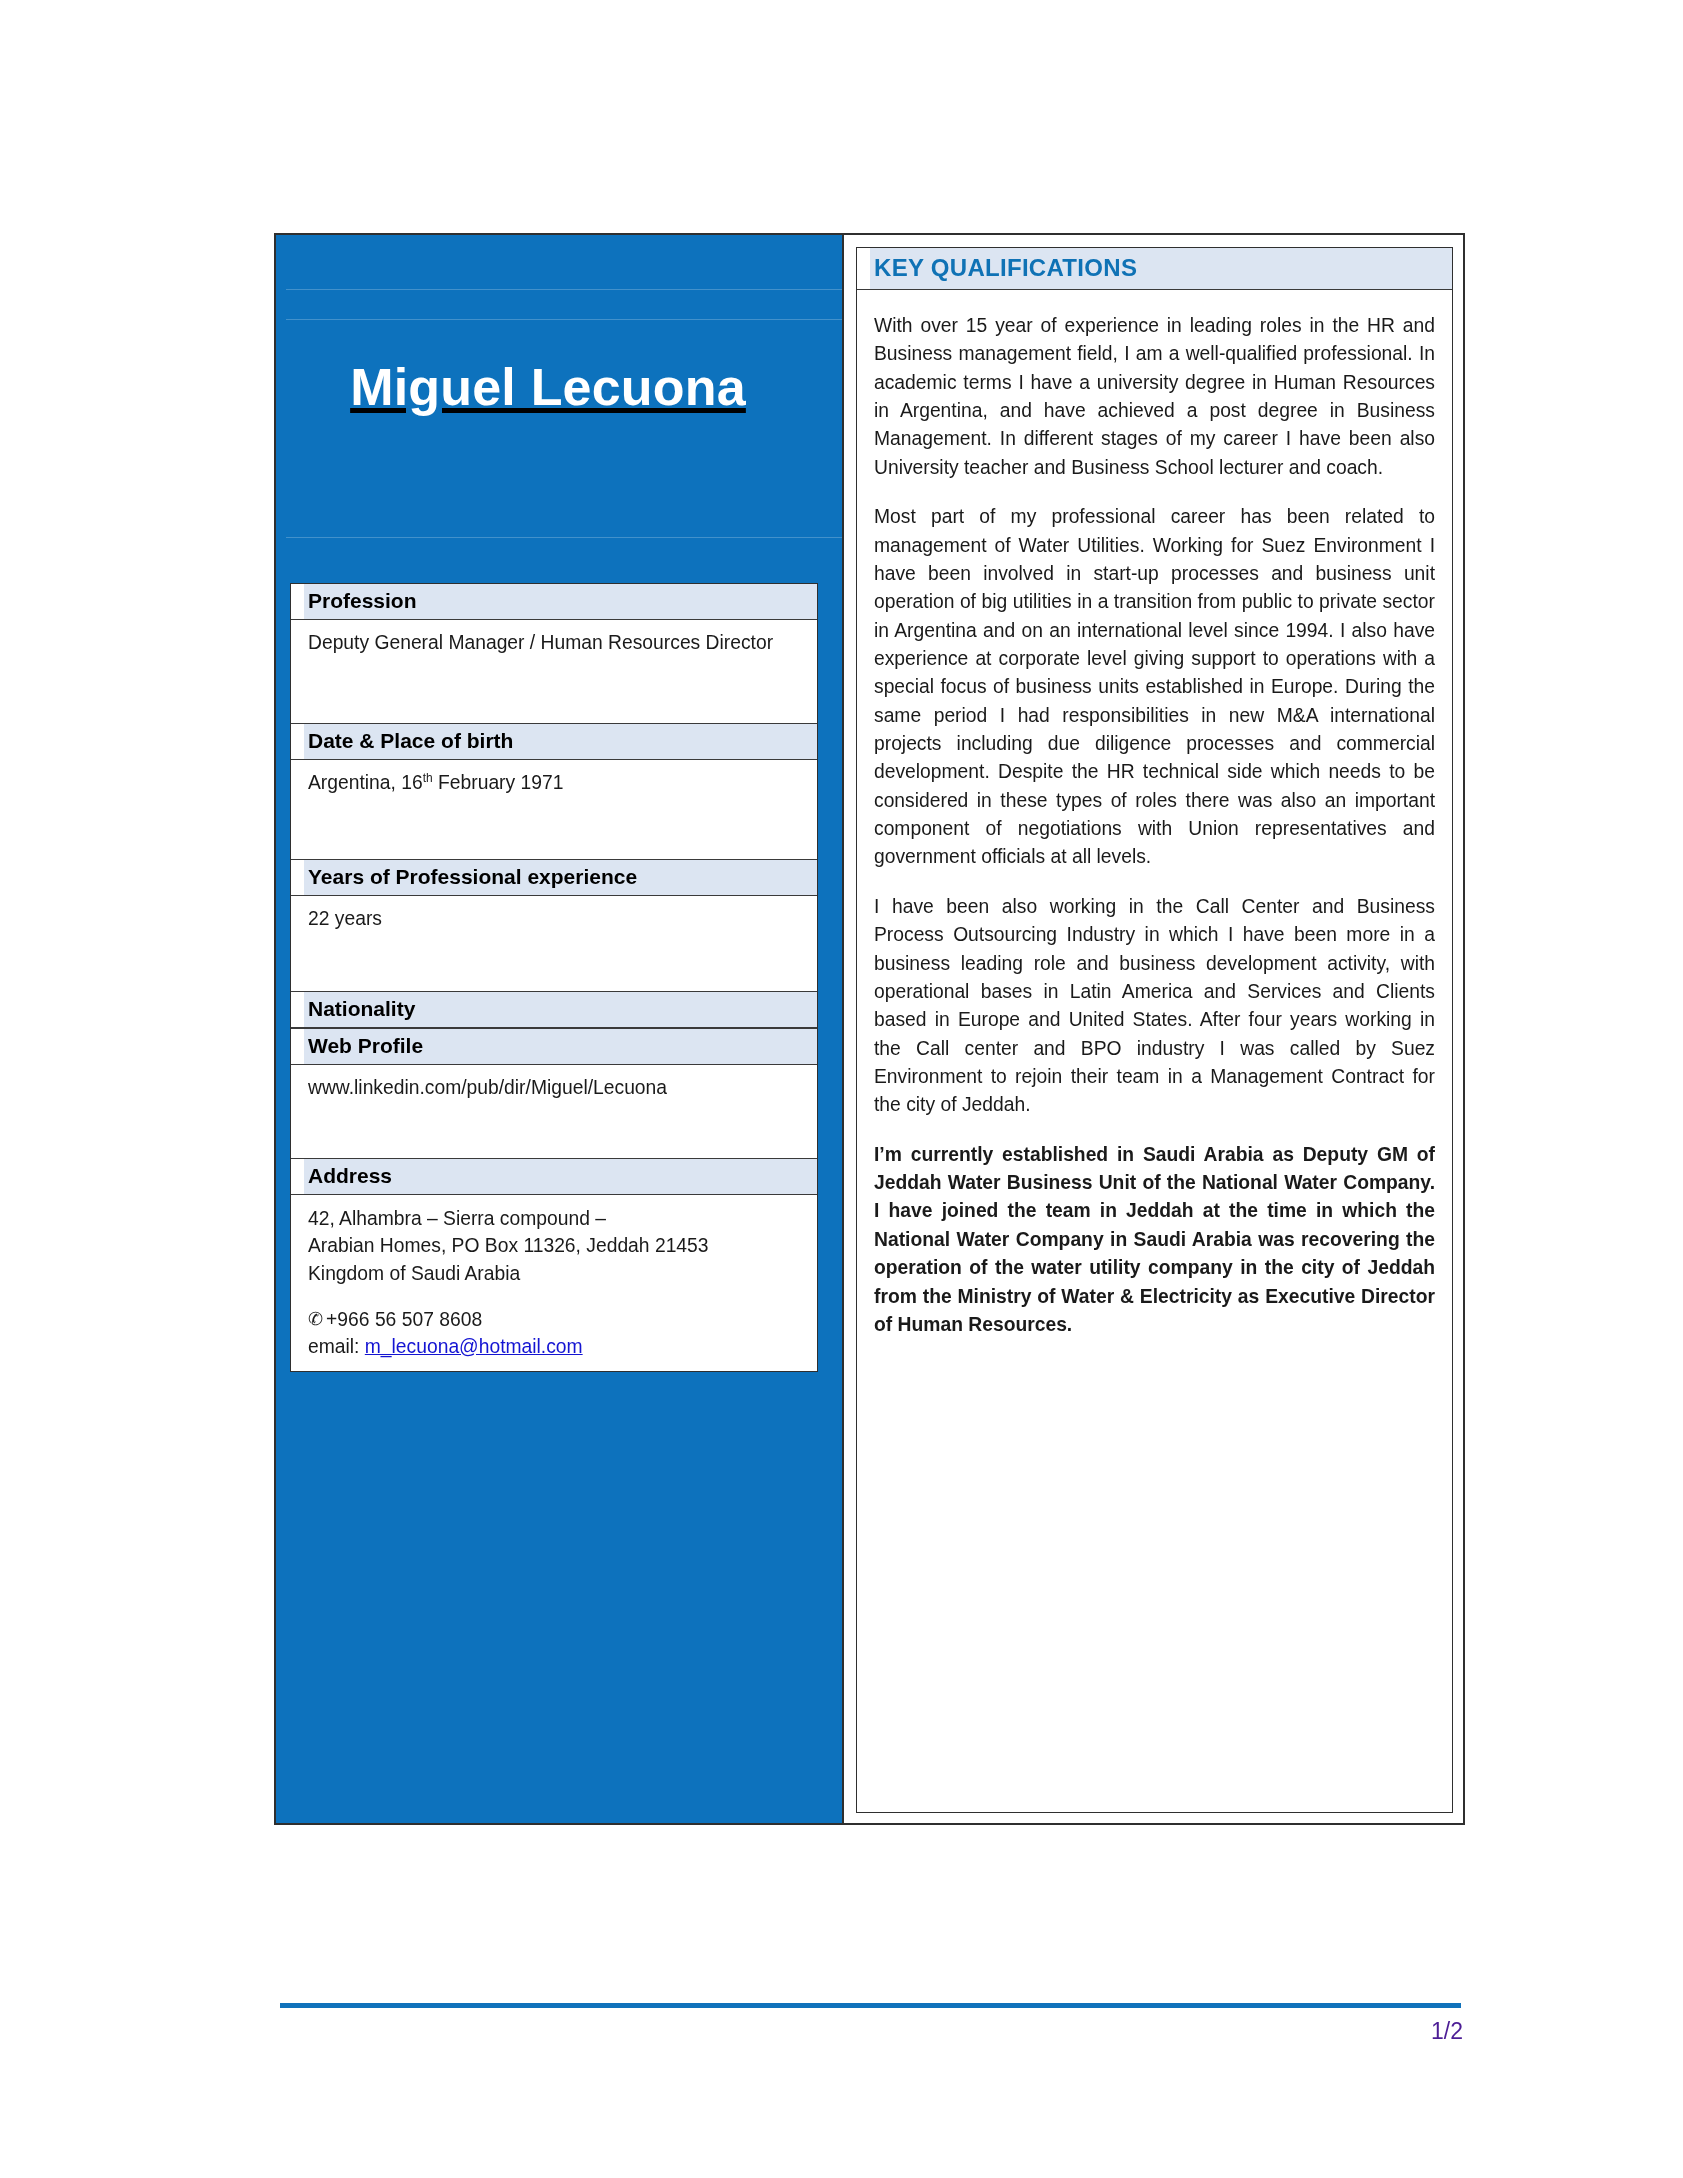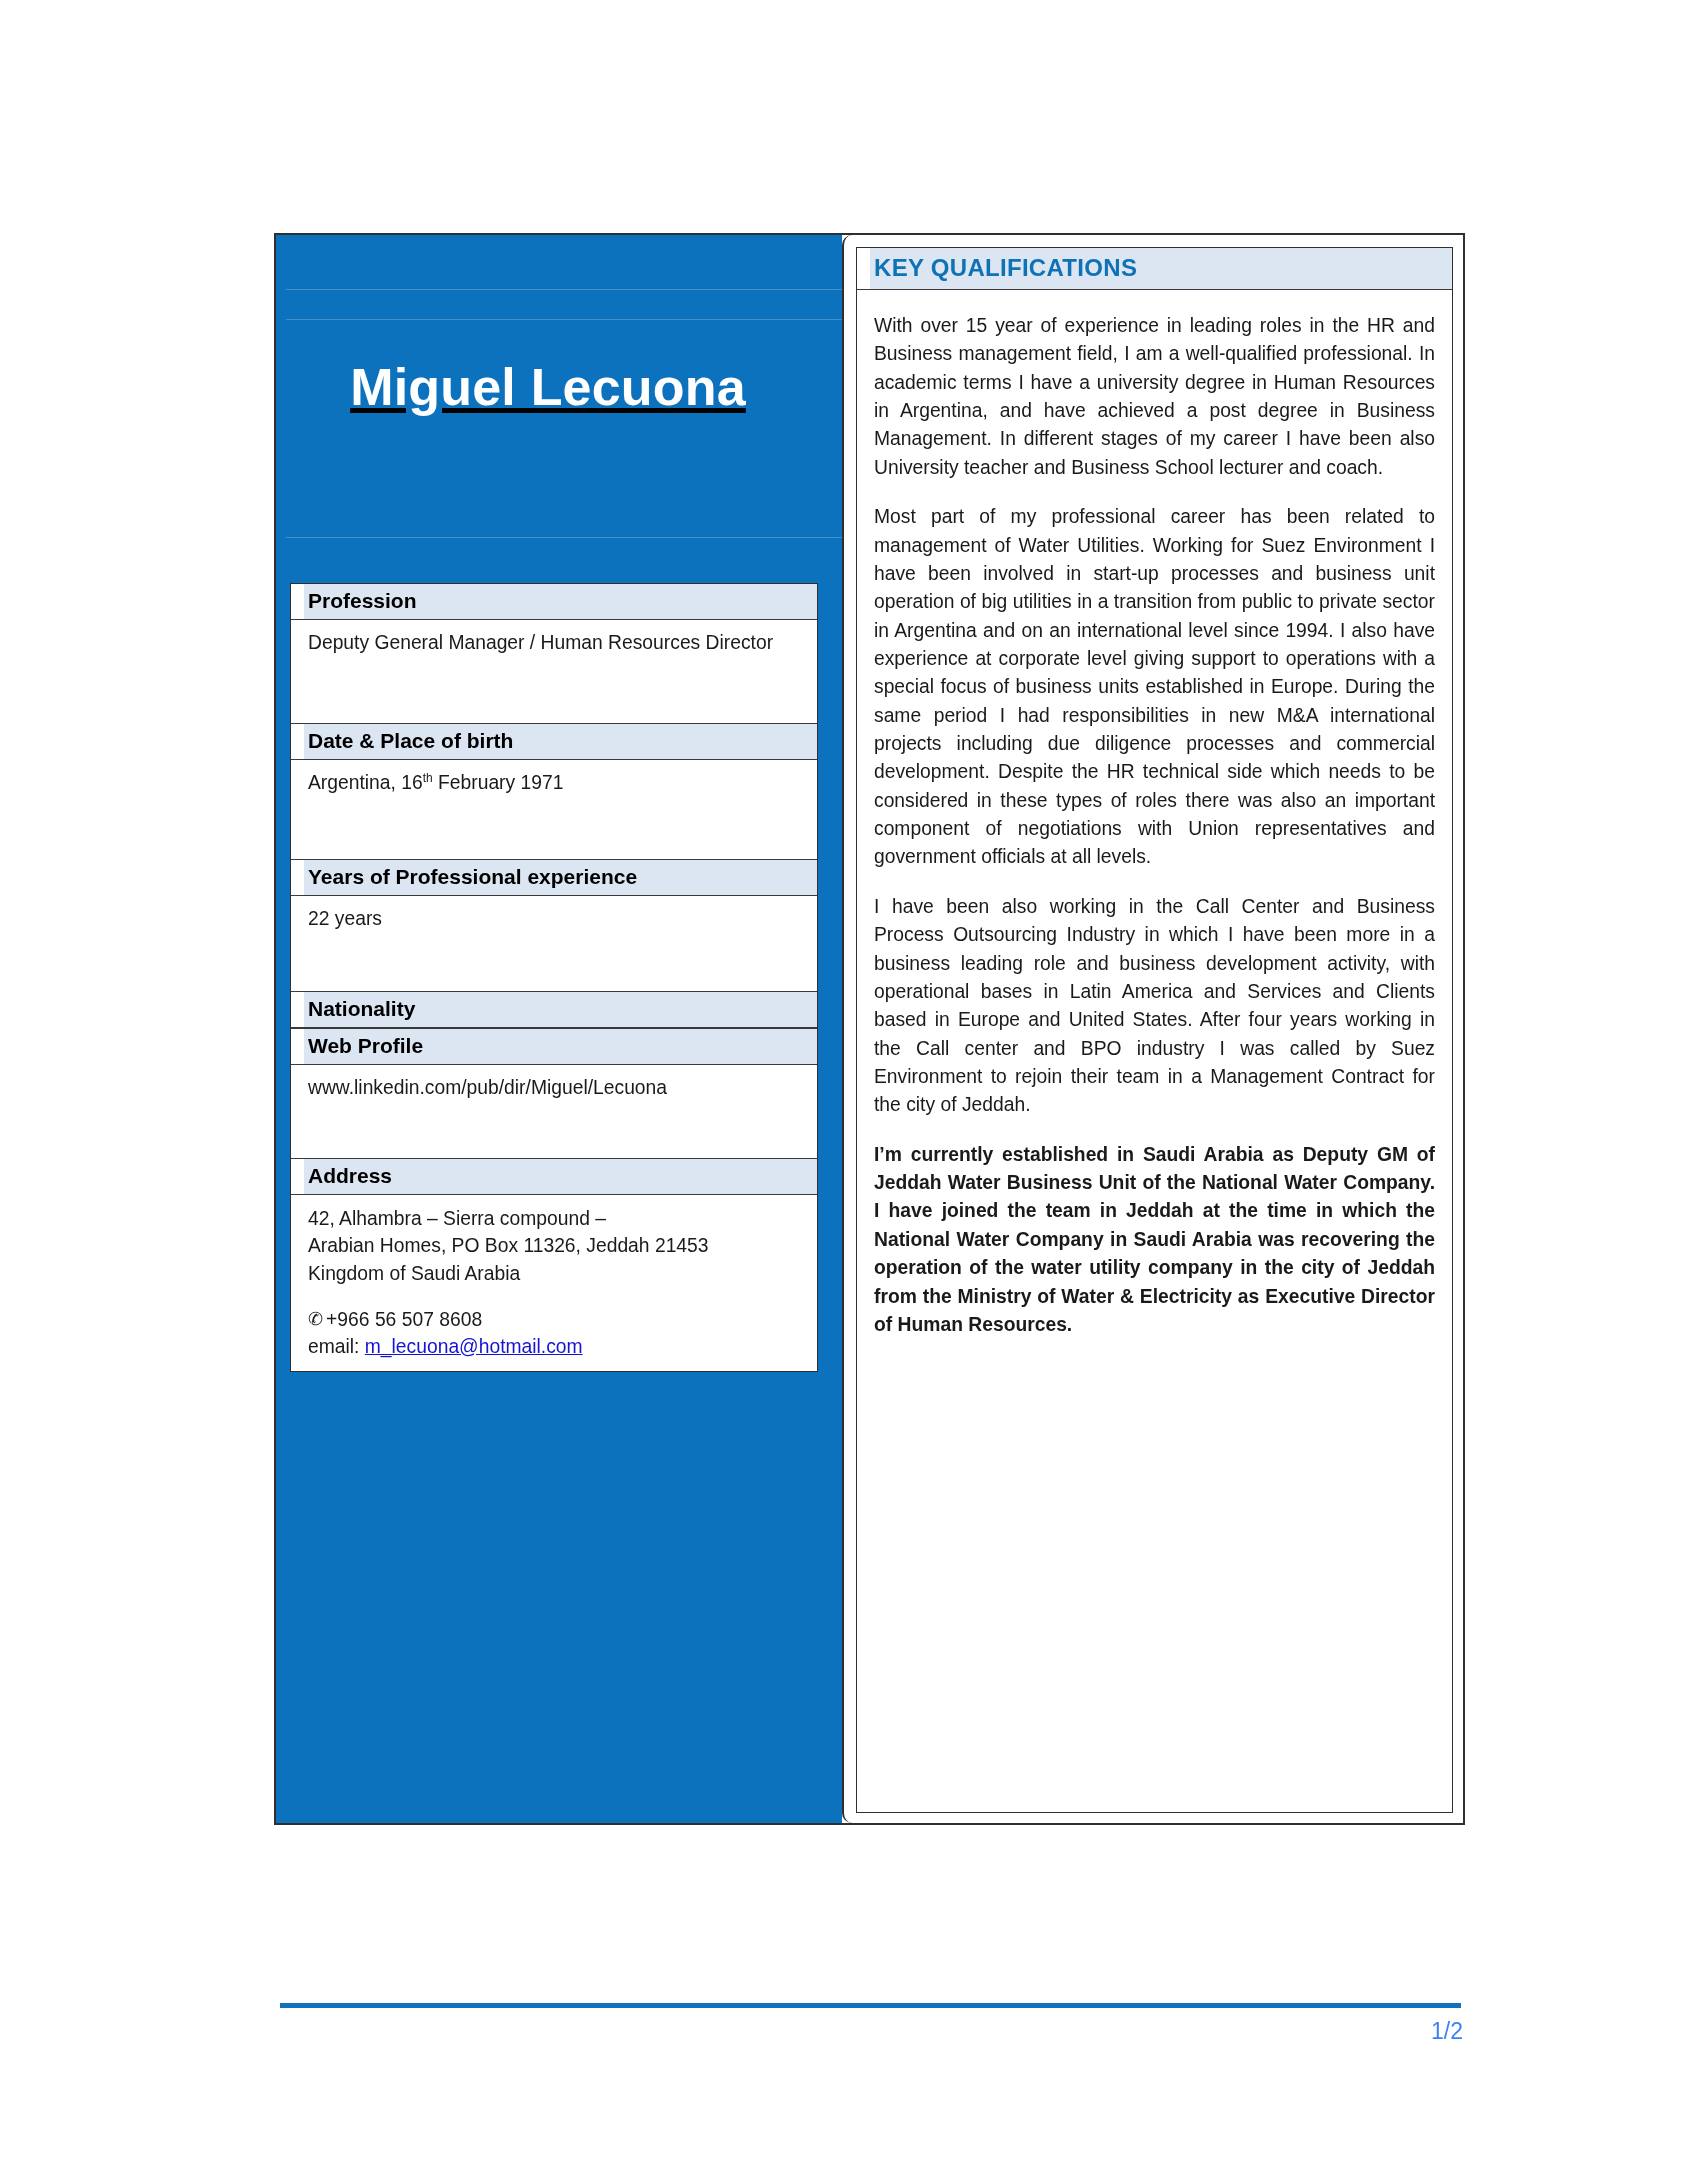--- a/index.html
+++ b/index.html
@@ -151,21 +151,20 @@
   }
 
   
   .right-col {
     flex: 1 1 auto;
     background: #ffffff;
     border-left: 2px solid #2f2f2f;
     box-sizing: border-box;
     padding: 0;
     position: relative;
-    border-radius: 10px;
   }
   .right-inner {
     position: absolute;
     left: 12px;
     top: 12px;
     right: 10px;
     bottom: 10px;
     border: 1.6px solid #2f2f2f;
     box-sizing: border-box;
     background: #ffffff;
@@ -211,21 +210,21 @@
     top: 2003px;
     width: 1181px;
     height: 5px;
     background: #1072bb;
   }
   .footer-page {
     position: absolute;
     right: 220px;
     top: 2018px;
     font-size: 23px;
-    color: #3b82f6;
+    color: #4c1d95;
   }
 </style>
 </head>
 <body>
 
 <div class="page">
 
   <div class="cv-frame">
 
     <div class="left-col">

